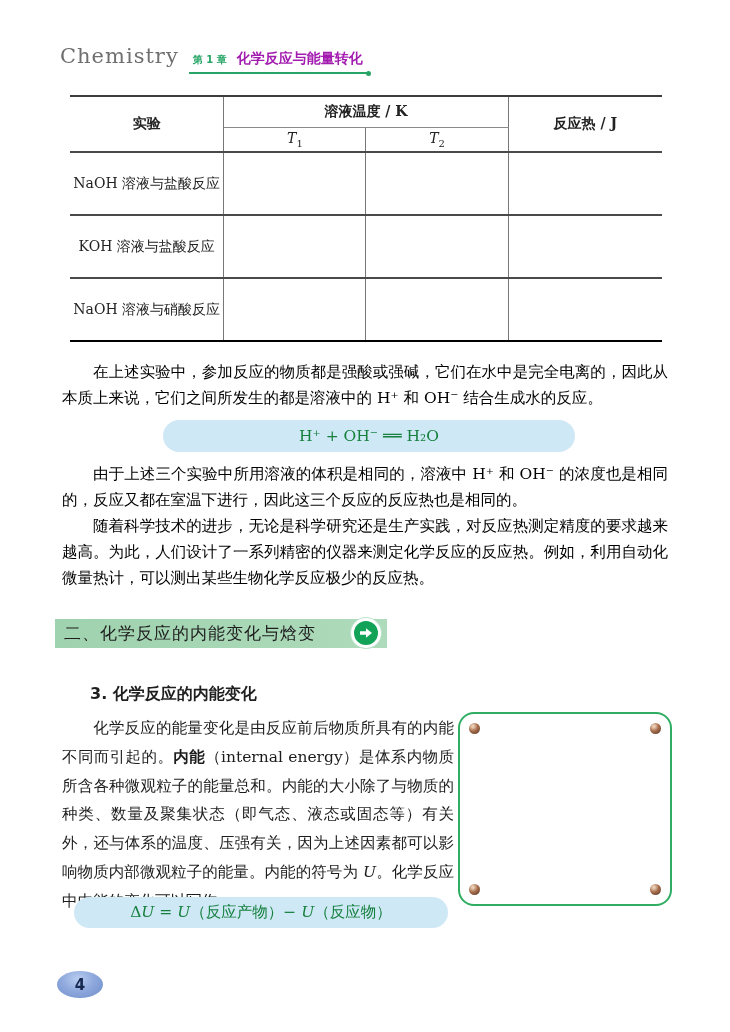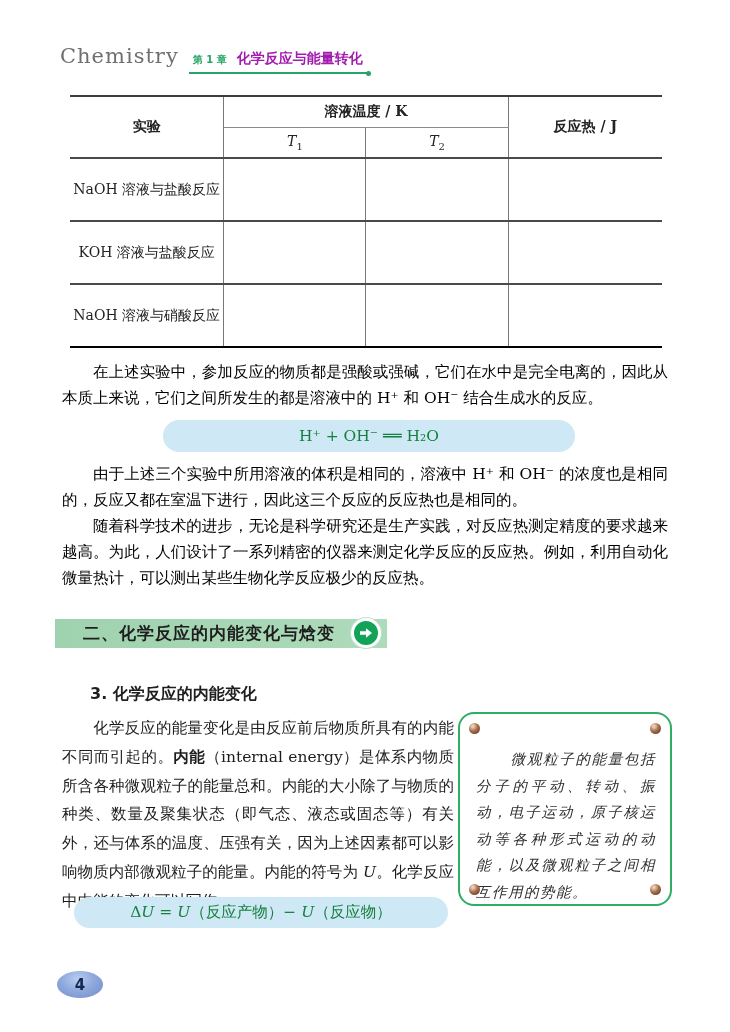--- a/index.html
+++ b/index.html
@@ -20,21 +20,21 @@
   .chapter-label { font-family: "DejaVu Sans", "Liberation Sans", sans-serif; font-weight: bold; font-size: 10px; color: #27a566; }
   .chapter-title { font-family: "DejaVu Sans", "Liberation Sans", sans-serif; font-weight: bold; font-size: 14px; color: #a21caf; margin-left: 10px; text-align: right; }
   .chapter-underline { position: absolute; left: 0; bottom: 0; width: 100%; height: 2px; background: #27a566; }
   .chapter-dot { position: absolute; right: -2px; bottom: -2px; width: 5px; height: 5px; border-radius: 50%; background: #27a566; }
 
   
   .exp-table { position: absolute; left: 70px; top: 95px; width: 592px; border-collapse: collapse; table-layout: fixed; }
   .exp-table th, .exp-table td { font-size: 14px; font-weight: normal; text-align: center; vertical-align: middle; color: #222; }
   .exp-table .hdr { font-weight: bold; font-family: "DejaVu Serif", serif; }
   .exp-table tr.hrow1 th { height: 31px; }
-  .exp-table tr.hrow2 th { height: 31px; }
+  .exp-table tr.hrow2 th { height: 25px; }
   .exp-table tr.drow td { height: 63px; }
   .b-top { border-top: 2px solid #3d3d3d; }
   .b-bot { border-bottom: 2px solid #000000; }
   .b-hsep { border-bottom: 2px solid #4a4a4a; }
   .b-thin-bot { border-bottom: 1px solid #8a8a8a; }
   .vline-l { border-left: 1px solid #777; }
   .vline-r { border-right: 1px solid #777; }
   .t-sym { font-style: italic; font-family: "DejaVu Serif", serif; }
   .t-sym sub { font-size: 10px; font-style: normal; }
 
@@ -55,22 +55,22 @@
   .eq2 { left: 74px; top: 897px; width: 374px; height: 31px; }
   .var { font-style: italic; }
 
   
   .section-band {
     position: absolute; left: 55px; top: 619px; width: 332px; height: 29px;
     background: linear-gradient(to right, #9fd2ae, #aedbbb);
     display: flex; align-items: center;
   }
   .section-title {
-    font-family: "DejaVu Sans", "Liberation Sans", sans-serif; font-weight: bold;
-    font-size: 17px; color: #1e1e1e; padding-left: 28px; letter-spacing: 1px;
+    font-family: "DejaVu Sans", "Liberation Sans", sans-serif; font-weight: normal;
+    font-size: 17px; color: #1e1e1e; padding-left: 9px; letter-spacing: 1px;
   }
   .arrow-badge {
     position: absolute; left: 351px; top: 618px; width: 30px; height: 30px;
     border-radius: 50%; background: #12a358; border: 3px solid #ffffff;
     box-shadow: 0 0 0 1px #bfe3cc;
     display: flex; align-items: center; justify-content: center;
   }
   .arrow-badge svg { display: block; }
 
   
@@ -177,21 +177,20 @@
 
 <div class="subsection-title">3. 化学反应的内能变化</div>
 
 <p class="intro-col"><span class="indent" style="display:inline-block;width:2em"></span><span>化学反应的能量变化是由反应前后物质所具有的内能不同而引起的。</span><b>内能</b><span>（internal  energy）是体系内物质所含各种微观粒子的能量总和。内能的大小除了与物质的种类、数量及聚集状态（即气态、液态或固态等）有关外，还与体系的温度、压强有关，因为上述因素都可以影响物质内部微观粒子的能量。内能的符号为 </span><span class="var">U</span><span>。化学反应中内能的变化可以写作：</span></p>
 
 <div class="note-box">
   <span class="pin tl"></span>
   <span class="pin tr"></span>
   <span class="pin bl"></span>
   <span class="pin br"></span>
-  <div class="note-text">微观粒子的能量包括分子的平动、转动、振动，电子运动，原子核运动等各种形式运动的动能，以及微观粒子之间相互作用的势能。</div>
 </div>
 
 <div class="eq-pill eq2">
   <span><span>Δ</span><span class="var">U</span><span> = </span><span class="var">U</span><span>（反应产物）− </span><span class="var">U</span><span>（反应物）</span></span>
 </div>
 
 <div class="page-badge">
   <span class="page-num">4</span>
 </div>
 

